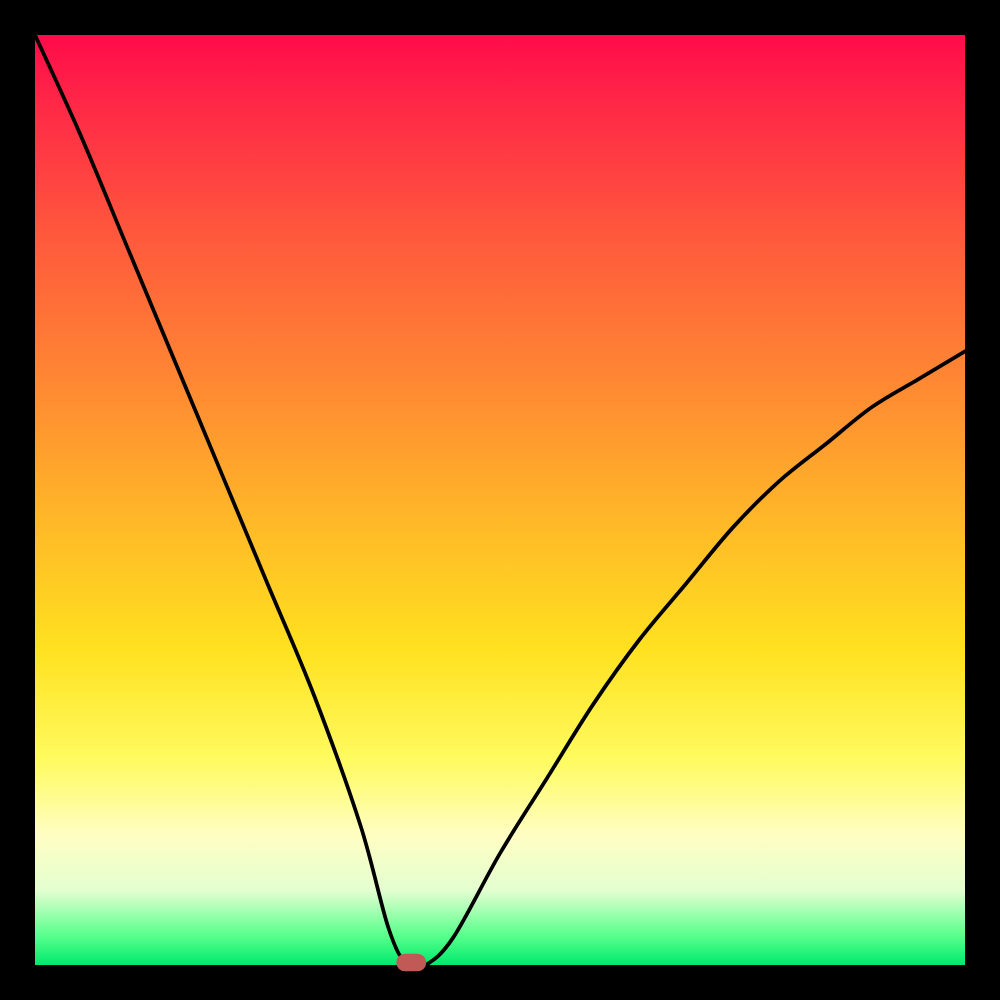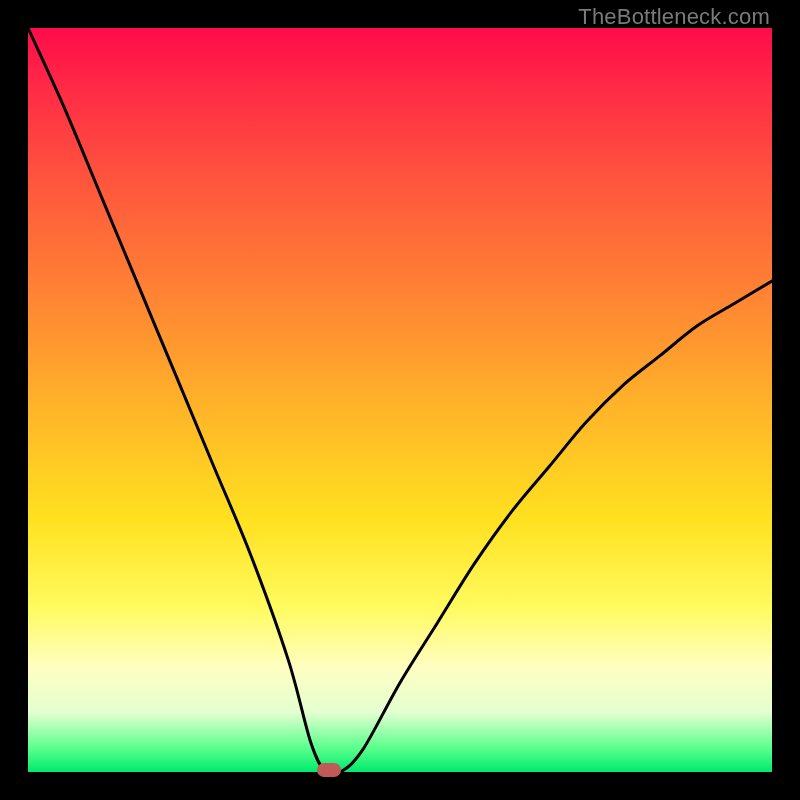--- a/index.html
+++ b/index.html
@@ -71,15 +71,14 @@
   <div class="plot">
 
     <svg class="curve" viewBox="0 0 744 744" preserveAspectRatio="none">
       <path fill="none" stroke="#000" stroke-width="3" stroke-linejoin="round" stroke-linecap="round" d="M 0.0 0.0 C 6.2 13.6, 24.8 53.3, 37.2 81.8 C 49.6 110.4, 62.0 141.4, 74.4 171.1 C 86.8 200.9, 99.2 230.6, 111.6 260.4 C 124.0 290.2, 136.4 319.9, 148.8 349.7 C 161.2 379.4, 173.6 409.2, 186.0 439.0 C 198.4 468.7, 210.8 496.0, 223.2 528.2 C 235.6 560.5, 250.5 601.4, 260.4 632.4 C 270.3 663.4, 276.5 695.6, 282.7 714.2 C 288.9 732.8, 292.6 739.0, 297.6 744.0 C 302.6 749.0, 306.3 747.7, 312.5 744.0 C 318.7 740.3, 324.9 736.6, 334.8 721.7 C 344.7 706.8, 359.6 675.8, 372.0 654.7 C 384.4 633.6, 396.8 615.0, 409.2 595.2 C 421.6 575.4, 434.0 554.3, 446.4 535.7 C 458.8 517.1, 471.2 499.7, 483.6 483.6 C 496.0 467.5, 508.4 453.8, 520.8 439.0 C 533.2 424.1, 545.6 408.0, 558.0 394.3 C 570.4 380.7, 582.8 368.3, 595.2 357.1 C 607.6 346.0, 620.0 337.3, 632.4 327.4 C 644.8 317.4, 657.2 306.3, 669.6 297.6 C 682.0 288.9, 694.4 282.7, 706.8 275.3 C 719.2 267.8, 737.8 256.7, 744.0 253.0"></path>
     </svg>
 
     <div class="marker" style="left: 289.32px; top: 735px;"></div>
 
   </div>
 
-  <div class="watermark">TheBottleneck.com</div>
 
 </div>
 
 </body></html>

